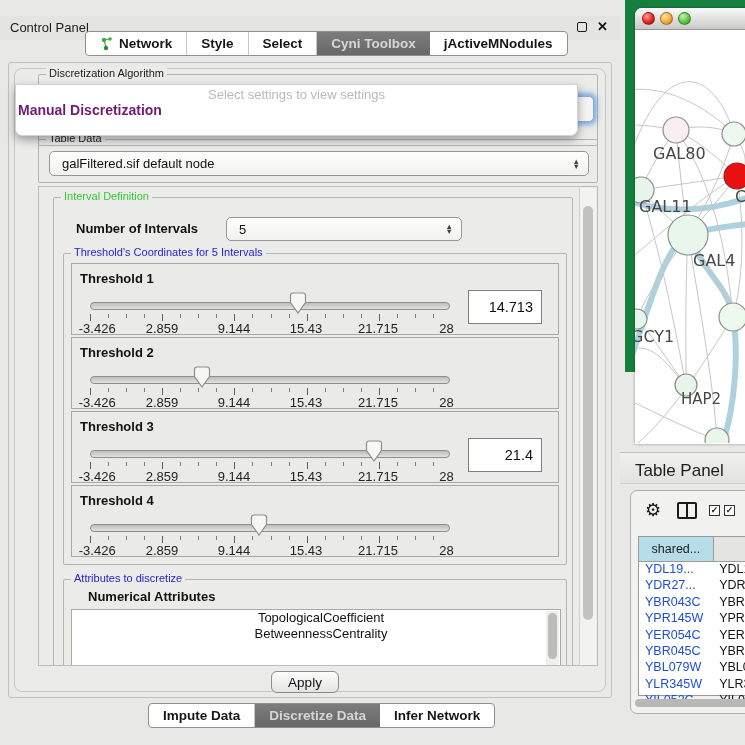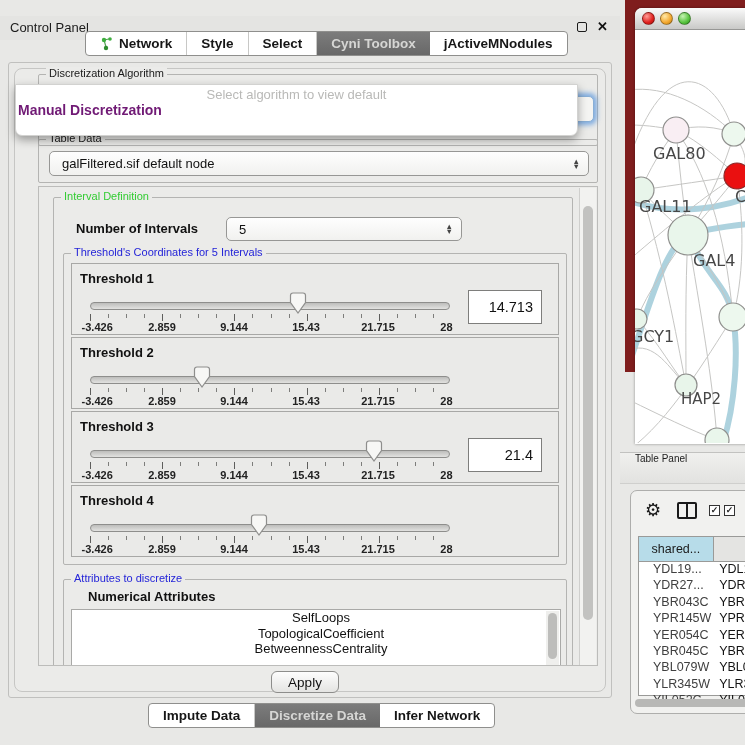--- a/index.html
+++ b/index.html
@@ -69,73 +69,73 @@
   .thr-panel { position:absolute; left:32px; width:488px; height:72px; background:#eaeae8;
     border:1px solid #a8a8a6; }
   .thr-label { position:absolute; left:8px; top:7px; font-size:13px; font-weight:bold; color:#111; }
   .slider { position:absolute; left:18px; top:38px; width:360px; height:8px; border-radius:5px;
     background:linear-gradient(#bdbdbb,#e2e2e0); border:1px solid #8e8e8c; }
   .ticks-minor { position:absolute; left:18px; top:50px; width:361px; height:4px;
     background:repeating-linear-gradient(to right,#7d7d7b 0 1px,transparent 1px 5%); }
   .ticks-major { position:absolute; left:18px; top:50px; width:361px; height:7px;
     background:repeating-linear-gradient(to right,#5e5e5c 0 1px,transparent 1px 20%); }
   .scale-row { position:absolute; left:18px; top:57px; width:360px; height:13px; }
-  .scale-lbl { position:absolute; transform:translateX(-50%); font-size:11px; font-weight:bold; color:#222; white-space:nowrap; }
+  .scale-lbl { position:absolute; transform:translateX(-50%); font-size:13px; font-weight:normal; color:#222; white-space:nowrap; }
   .thumb { position:absolute; top:28px; width:18px; height:23px; transform:translateX(-50%); z-index:5; }
   .val-box { position:absolute; right:16px; top:26px; width:74px; height:34px; background:#ffffff;
     border:1px solid #7e7e7c; display:flex; align-items:center; justify-content:flex-end;
     padding-right:8px; font-size:14.5px; color:#111; }
 
   
   #attr-sub { position:absolute; left:28px; top:402px; font-size:13px; font-weight:bold; color:#111;margin-left:21px; }
   #attr-list { position:absolute; left:32px; top:422px; width:490px; height:60px; background:#ffffff;
     border:1px solid #a9a9a7; overflow:hidden; }
   .attr-item { padding:0 0 0 10px; font-size:13px; color:#111; line-height:15.5px; }
   #list-scroll { position:absolute; right:1px; top:1px; width:13px; height:58px; background:#efefed; }
   #list-thumb { position:absolute; left:2px; top:2px; width:9px; height:46px; background:#bdbdbb; border-radius:5px; }
 
   
   #apply-btn { left:271px; top:671px; width:68px; height:22px; background:linear-gradient(#fdfdfd,#e4e4e2);
     border:1px solid #8d8d8b; border-radius:6px; font-size:13.5px; color:#111;
     display:flex; align-items:center; justify-content:center; }
 
   
-  #net-frame { left:625px; top:0; width:120px; height:372px; background:#7f1d1d; }
+  #net-frame { left:625px; top:0; width:120px; height:372px; background:#15803d; }
   #net-window { position:absolute; left:10px; top:8px; width:125px; height:436px; background:#fff;
     border-radius:7px 7px 0 0; overflow:hidden; box-shadow:0 0 3px rgba(0,0,0,.4); }
   #net-titlebar { position:absolute; left:0; top:0; width:100%; height:22px;
     background:linear-gradient(#fafafa,#c9c9c7); border-bottom:1px solid #979795; }
   .traffic { position:absolute; top:4px; width:13px; height:13px; border-radius:50%; border:0.5px solid rgba(0,0,0,.35); }
   #tl-red   { left:7px;  background:radial-gradient(circle at 35% 30%, #ff9d97, #e0201d 60%, #9d120f); }
   #tl-yellow{ left:25px; background:radial-gradient(circle at 35% 30%, #ffe9a8, #f3a72e 60%, #b57a12); }
   #tl-green { left:43px; background:radial-gradient(circle at 35% 30%, #c6f3b2, #57c33e 60%, #2f8c1e); }
   #net-canvas { position:absolute; left:0; top:22px; width:130px; height:413px; background:#ffffff; }
   #net-svg text { font-family:"DejaVu Sans", sans-serif; fill:#474747; }
 
   
   #tp-bar { left:620px; top:452px; width:125px; height:32px; background:linear-gradient(#f0f0ee,#e2e2e0);
     border-top:1px solid #c2c2c0; border-bottom:1px solid #cfcfcd; }
-  #tp-title { position:absolute; left:15px; top:0; font-size:10px; color:#1c1c1c;text-align:right; }
+  #tp-title { position:absolute; left:15px; top:8px; font-size:17px; color:#1c1c1c;text-align:right; }
   #tp-box { left:630px; top:490px; width:130px; height:224px; background:#f1f1ef;
     border:1px solid #aeaeac; border-radius:7px; }
   #tp-toolbar { position:absolute; left:0; top:6px; width:100%; height:30px; }
   #gear-icon { position:absolute; left:14px; top:2px; font-size:18px; color:#1a1a1a; }
   #split-icon { position:absolute; left:46px; top:5px; width:20px; height:17px; border:2px solid #1a1a1a; border-radius:2px; }
   #split-icon::after { content:""; position:absolute; left:7px; top:0; width:2px; height:13px; background:#1a1a1a; }
   .chk { position:absolute; top:8px; width:11px; height:11px; border:1.4px solid #333; background:#fdfdfd;
     font-size:9px; line-height:9px; text-align:center; color:#222; font-weight:bold; }
   #chk1 { left:78px; } #chk2 { left:93px; }
   #tp-table { position:absolute; left:7px; top:45px; width:170px; height:160px; background:#fff; border:1px solid #9a9a98; }
   .tp-hrow { display:flex; height:25px; }
   .tp-hcell { font-size:12.5px; color:#1a1a1a; display:flex; align-items:center; justify-content:center;
     border-right:1px solid #9a9a98; border-bottom:1px solid #9a9a98; }
   .tp-hc1 { width:76px; background:#b7dce9; }
   .tp-hc2 { width:94px; background:#e4e4e2; justify-content:flex-end; padding-right:40px; }
   .tp-row { display:flex; height:16.4px; }
-  .tp-c1 { width:76px; padding-left:14px; font-size:12.5px; color:#404040; white-space:nowrap; overflow:hidden; }
+  .tp-c1 { width:76px; padding-left:6px; font-size:12.5px; color:#1d4ed8; white-space:nowrap; overflow:hidden; }
   .tp-c2 { width:94px; padding-left:5px; font-size:12.5px; color:#141414; white-space:nowrap; overflow:hidden; }
   #tp-hscroll { position:absolute; left:4px; top:208px; width:120px; height:9px; }
   #tp-hthumb { width:118px; height:8px; background:#b8b8b6; border-radius:4px; }
 
   svg { display:block; }
 </style>
 </head>
 <body>
 
 <div class="abs" id="cp-titlebar">
@@ -182,21 +182,21 @@
   <div class="combo" style="left:10px; top:11px; width:540px; height:25px;">
     <span>galFiltered.sif default node</span>
     <span class="arrows">
         <span>▲</span>
         <span>▼</span>
       </span>
   </div>
 </div>
 
 <div class="abs" id="algo-popup">
-  <div id="algo-hint">Select algorithm to view default</div>
+  <div id="algo-hint">Select settings to view settings</div>
   <div id="algo-opt1">Manual Discretization</div>
 </div>
 
 <div class="abs" id="settings-panel">
 
   <div class="groupbox" style="left:14px; top:10px; width:520px; height:500px;">
     <span class="group-title gt-green">Interval Definition</span>
   </div>
 
   <span class="abs" id="noi-label">Number of Intervals</span>
@@ -296,21 +296,20 @@
       <span class="scale-lbl" style="left:80%">21.715</span>
       <span class="scale-lbl" style="left:99%">28</span>
     </div>
   </div>
 
   <div class="groupbox" style="left:24px; top:392px; width:504px; height:120px;">
     <span class="group-title gt-blue">Attributes to discretize</span>
   </div>
   <span id="attr-sub">Numerical Attributes</span>
   <div id="attr-list">
-    <div class="attr-item">SelfLoops</div>
     <div class="attr-item">TopologicalCoefficient</div>
     <div class="attr-item">BetweennessCentrality</div>
     <div id="list-scroll">
         <div id="list-thumb"></div>
       </div>
   </div>
 
   <div id="v-scrollbar">
     <div id="v-thumb"></div>
   </div>

